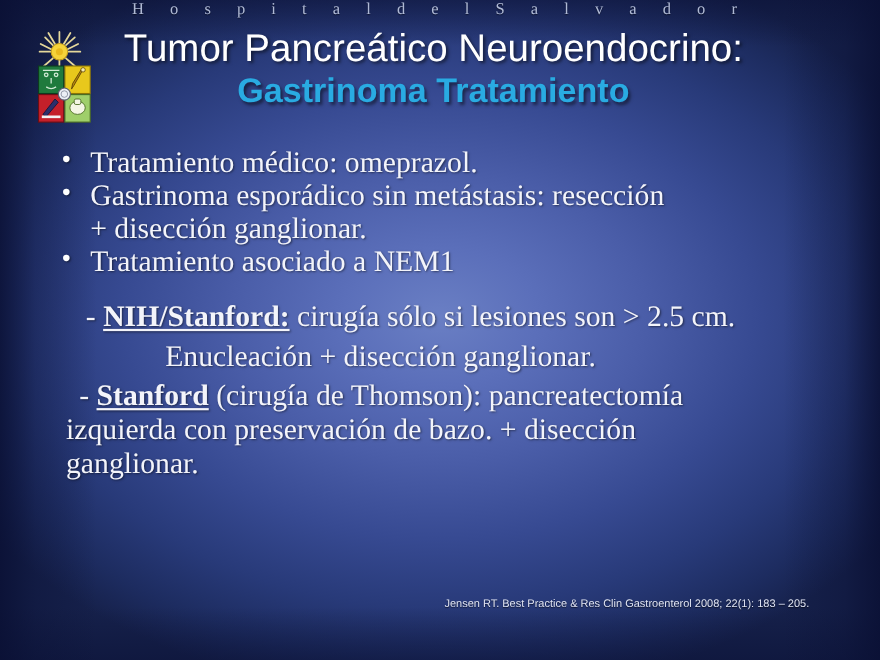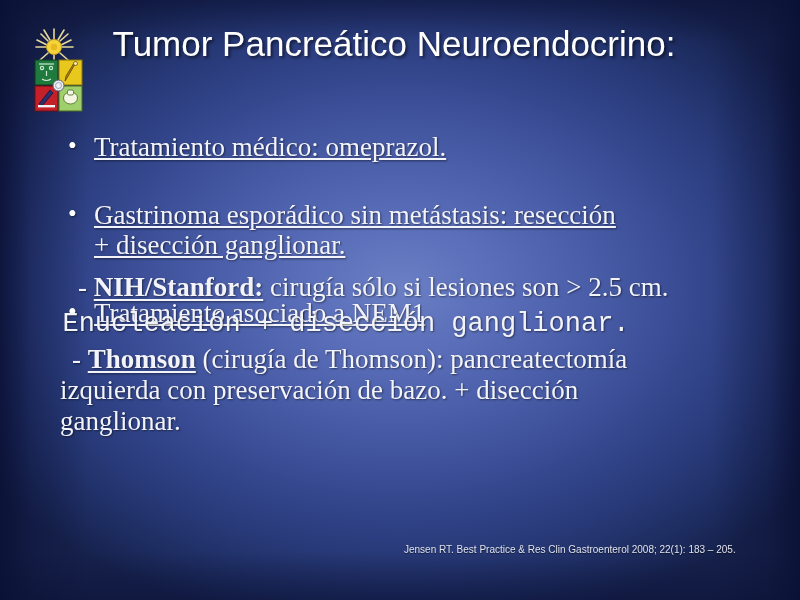--- a/index.html
+++ b/index.html
@@ -85,40 +85,39 @@
     left: 30px;
     top: 26px;
     width: 58px;
     height: 100px;
   }
   .logo svg { display:block; }
 
   
   .body-area {
     position: absolute;
-    left: 12px;
+    left: 0;
     top: 132px;
     width: 640px;
     color: #f3f4fa;
     text-shadow: 1px 1px 2px rgba(0,0,0,.5);
-    text-decoration: underline;
   }
   ul.bullets {
     list-style: none;
     margin: 0;
     padding: 0;
   }
   ul.bullets > li {
     position: relative;
     margin: 0 0 0 0;
     padding: 0 28px 0 82px;
     font-size: 27px;
     line-height: 30px;
   }
-  ul.bullets > li + li { margin-top: 38px; }
+  ul.bullets > li + li { }
   ul.bullets > li::before {
     content: "\2022";
     position: absolute;
     left: 56px;
     top: -1px;
     font-size: 25px;
     line-height: 30px;
     color: #ffffff;
   }
 
@@ -133,21 +132,20 @@
     line-height: 31px;
   }
   .line-nih {
     padding: 0 42px 0 66px;
     text-indent: 12px;
   }
   .line-enuc {
     padding: 6px 60px 0 0;
     text-align: center;
     text-indent: 24px;
-    font-family: Liberation Mono, monospace;
   }
   .line-mich {
     padding: 4px 46px 0 60px;
     text-indent: 12px;
   }
   .em {
     font-weight: bold;
     text-decoration: underline;
     text-underline-offset: 3px;
   }
@@ -165,20 +163,21 @@
     text-shadow: 0 1px 1px rgba(0,0,0,.6);
     white-space: nowrap;
     overflow: hidden;
   }
 </style>
 </head>
 <body>
 
 <div id="slide">
 
+  <div class="hospital-band">H o s p i t a l   d e l   S a l v a d o r</div>
 
   <div class="logo">
     <svg width="58" height="100" viewBox="0 0 58 100" xmlns="http://www.w3.org/2000/svg">
 
       <g stroke="#f0e2a0" stroke-width="1.6" stroke-linecap="round" opacity="0.95">
         <line x1="24" y1="3" x2="24" y2="15"></line>
         <line x1="24" y1="29" x2="24" y2="39"></line>
         <line x1="6" y1="21" x2="16" y2="21"></line>
         <line x1="32" y1="21" x2="43" y2="21"></line>
         <line x1="11" y1="8" x2="18" y2="15"></line>
@@ -221,20 +220,21 @@
         <rect x="37.5" y="64" width="6" height="5" rx="1.5"></rect>
       </g>
 
       <circle cx="28.5" cy="59.5" r="5.5" fill="#eceff5" stroke="#5a5f72" stroke-width="1"></circle>
       <circle cx="28.5" cy="59.5" r="3" fill="none" stroke="#8a8fa0" stroke-width=".8"></circle>
     </svg>
   </div>
 
   <div class="title-block">
     <div class="main-title">Tumor Pancreático Neuroendocrino:</div>
+    <div class="sub-title">Gastrinoma Tratamiento</div>
   </div>
 
   <div class="body-area">
     <ul class="bullets">
       <li>Tratamiento médico: omeprazol.</li>
       <li>Gastrinoma esporádico sin metástasis: resección + disección ganglionar.</li>
       <li>Tratamiento asociado a NEM1</li>
     </ul>
   </div>
 
@@ -243,21 +243,21 @@
     <div class="line-nih">
       <span>-</span>
       <span class="em">NIH/Stanford:</span>
       <span>cirugía sólo si lesiones son &gt; 2.5 cm.</span>
     </div>
 
     <div class="line-enuc">Enucleación + disección ganglionar.</div>
 
     <div class="line-mich">
       <span>-</span>
-      <span class="em">Thomson</span>
+      <span class="em">Stanford</span>
       <span>(cirugía de Thomson): pancreatectomía izquierda con preservación de bazo. + disección ganglionar.</span>
     </div>
 
   </div>
 
   <div class="citation">Jensen RT. Best Practice &amp; Res Clin Gastroenterol 2008; 22(1): 183 – 205.</div>
 
 </div>
 
 </body></html>

